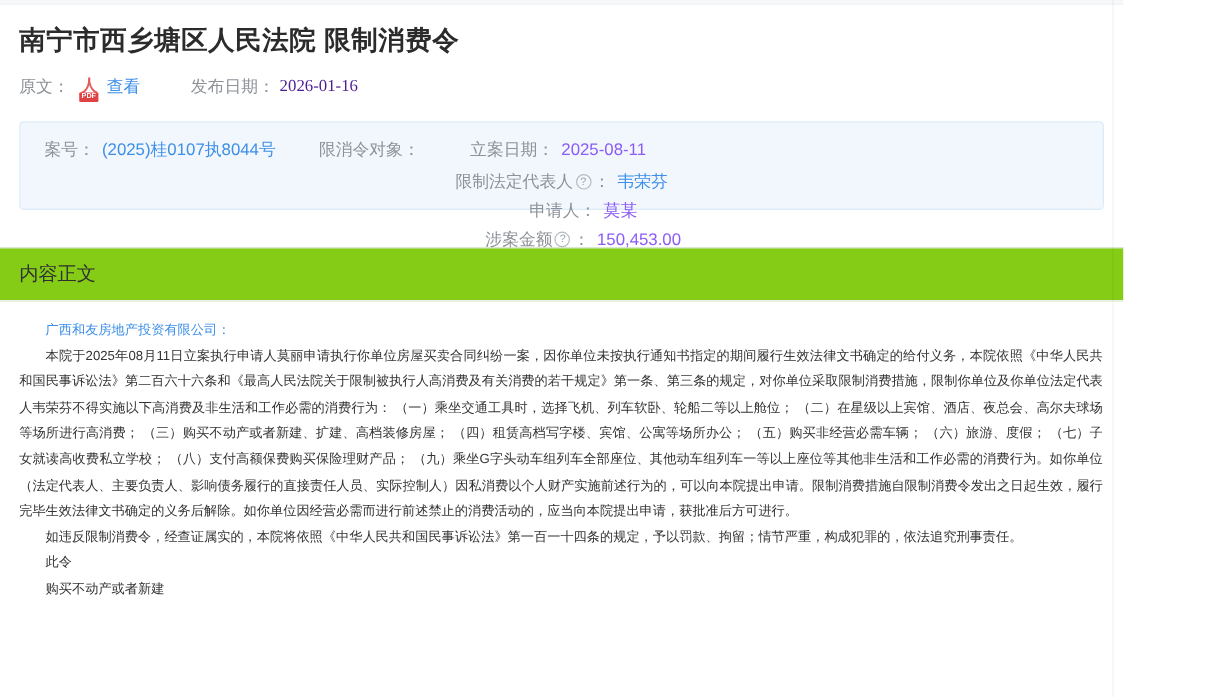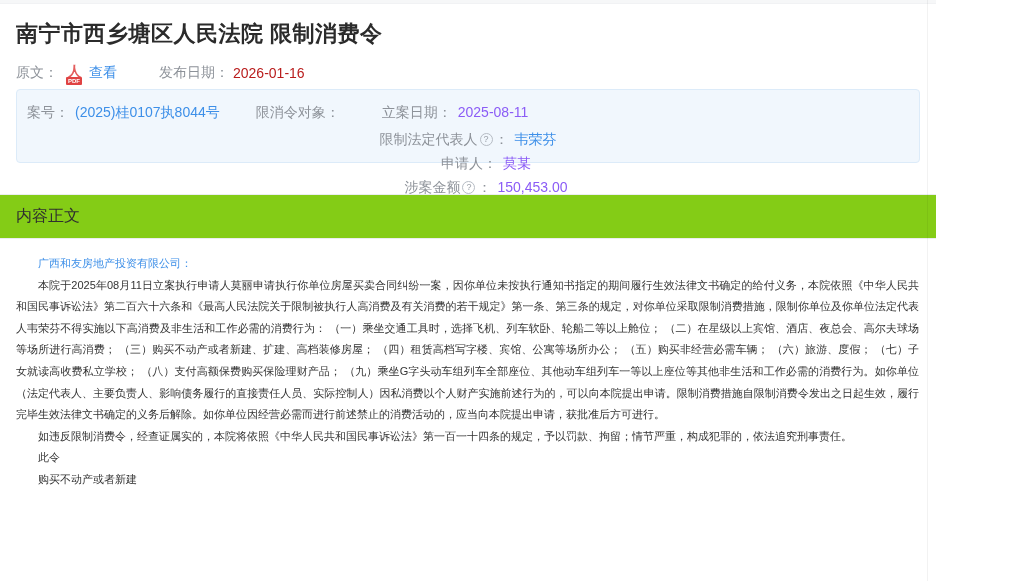--- a/index.html
+++ b/index.html
@@ -28,44 +28,44 @@
     letter-spacing: 0.5px;
   }
   .meta-row {
     display: flex; align-items: center;
     padding: 0 16px; margin-top: 13px;
     font-size: 14px; height: 22px;
   }
   .gray-label { color: #8d9299; }
   .meta-row .view { color: #3d8fe8; text-decoration: none; cursor: pointer; }
   .meta-row .pub-label { margin-left: 42px; }
-  .meta-row .pub-value { color: #b91c1c; margin-left: 4px; }
+  .meta-row .pub-value { color: #4c1d95; margin-left: 4px; font-family: Liberation Serif, serif; }
 
   .pdf-icon {
     position: relative; display: inline-block;
     width: 17px; height: 19px; margin: 0 6px 0 8px;
     cursor: pointer;
   }
   .pdf-man {
     display: block; color: #e35d5d; font-weight: 700;
     font-size: 14px; line-height: 15px; text-align: center;
   }
   .pdf-badge {
     position: absolute; left: 0; bottom: -2px;
     background: #e04343; color: #fff;
     font-size: 6px; font-weight: 700; line-height: 8px;
     padding: 0 2px; border-radius: 1px;
   }
 
   .info-box {
-    margin: 5px 16px 0 16px;
+    margin: 17px 16px 0 16px;
     background: #f1f7fd;
     border: 1px solid #dcebf9;
     border-radius: 4px;
-    padding: 9px 10px;
+    padding: 9px 20px;
     font-size: 14px;
   }
   .info-row {
     display: flex; align-items: center;
     line-height: 24px; height: 26px;
   }
   .info-row + .info-row { margin-top: 2px; flex-direction: column; }
   .field { display: inline-flex; align-items: center; white-space: nowrap; }
   .info-row .field + .field { margin-left: 36px; }
   .flabel { color: #8d9299; }

